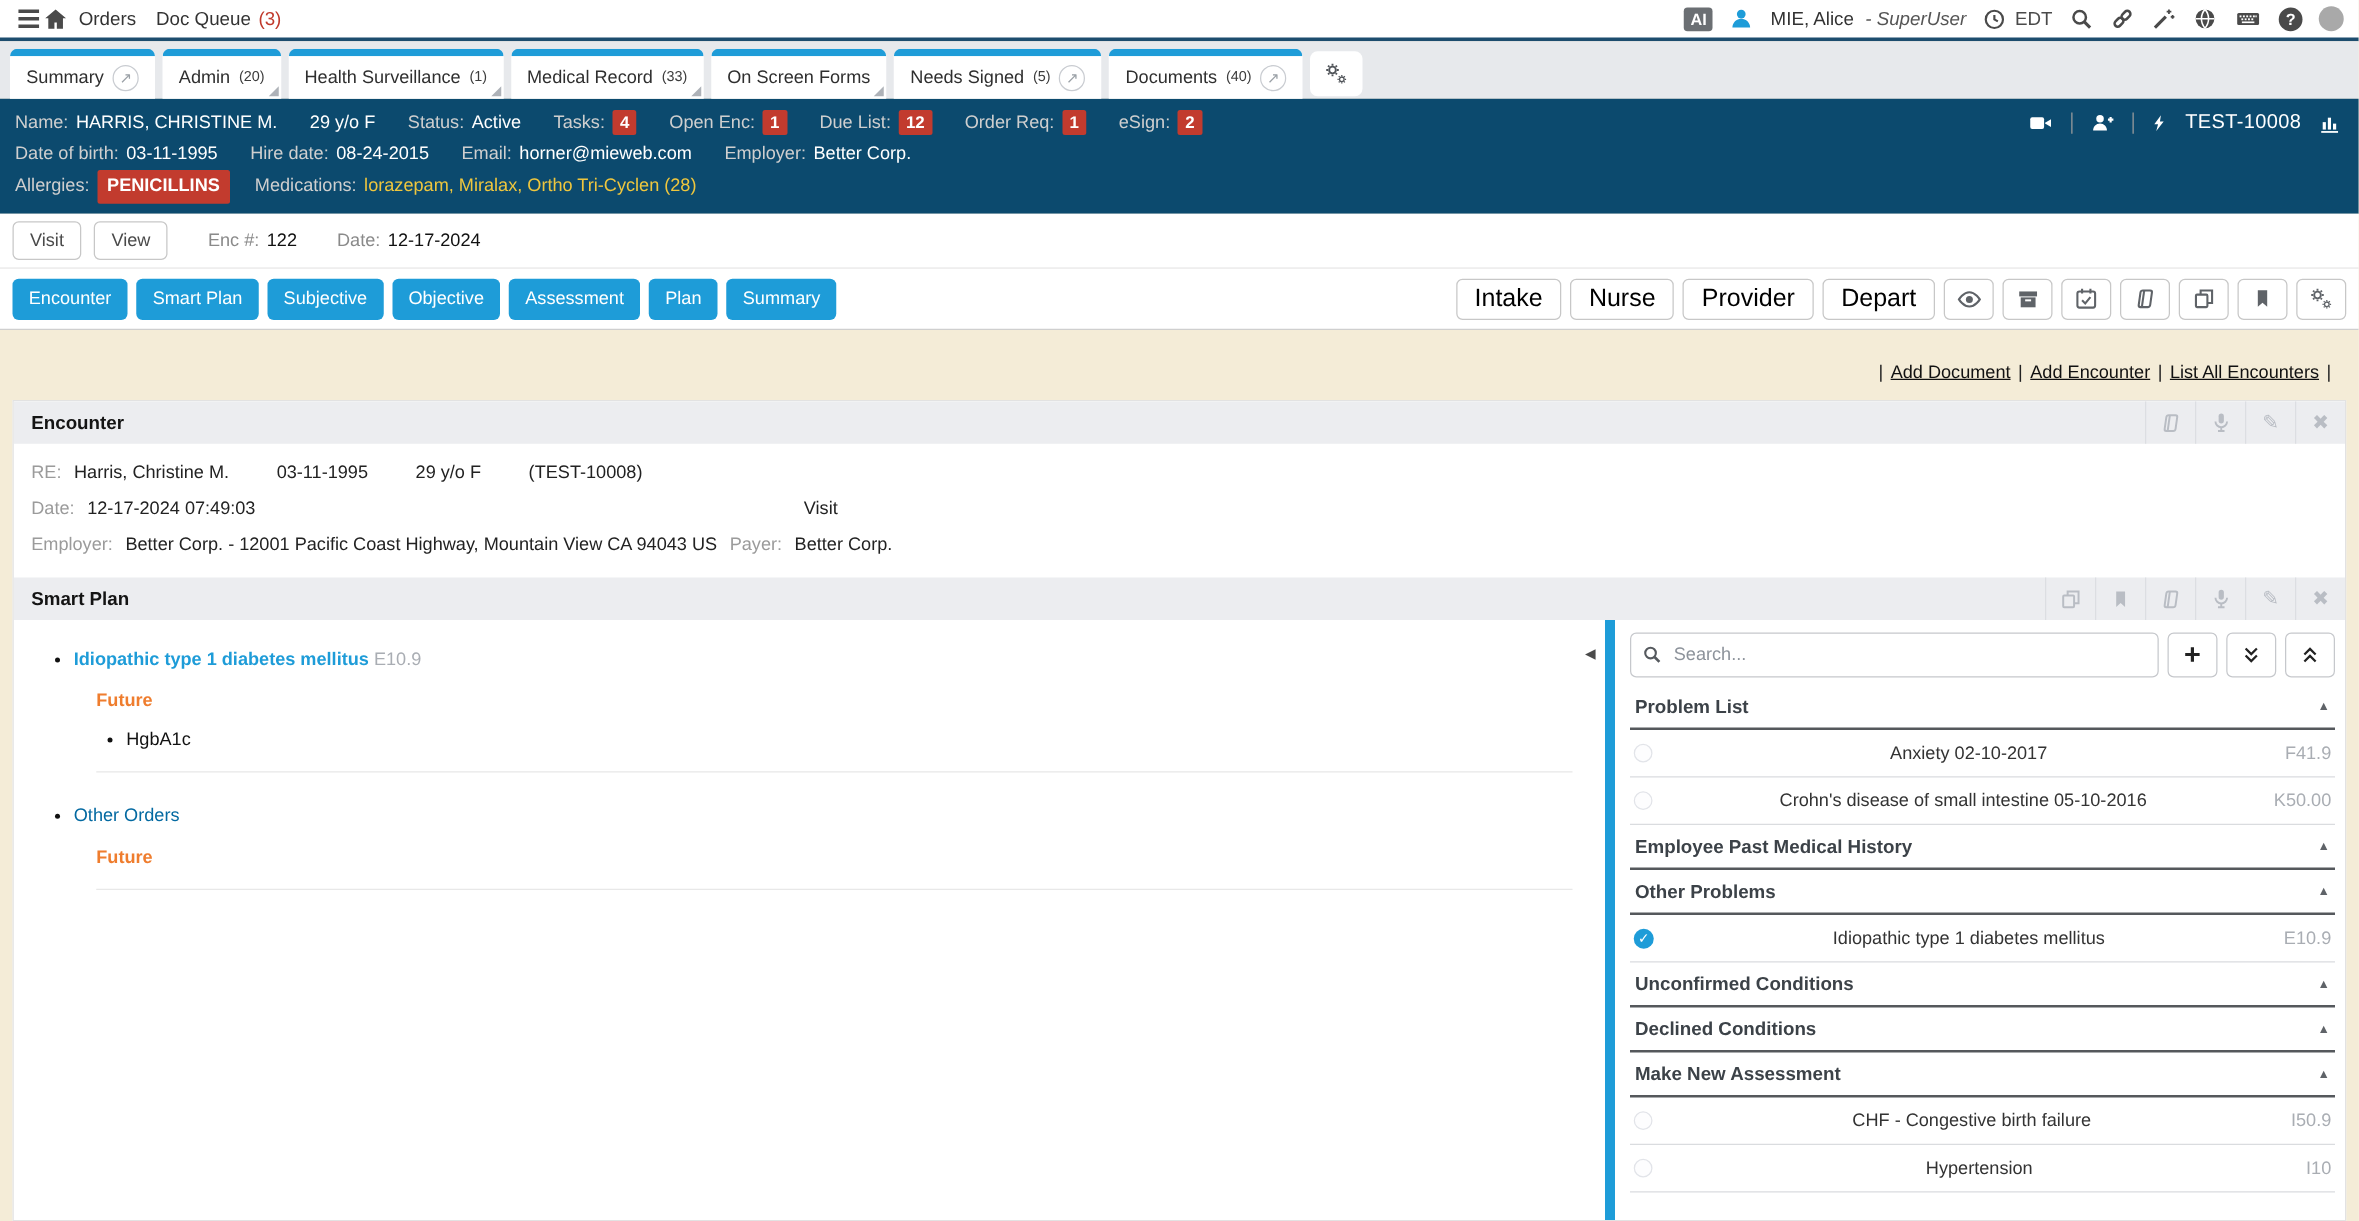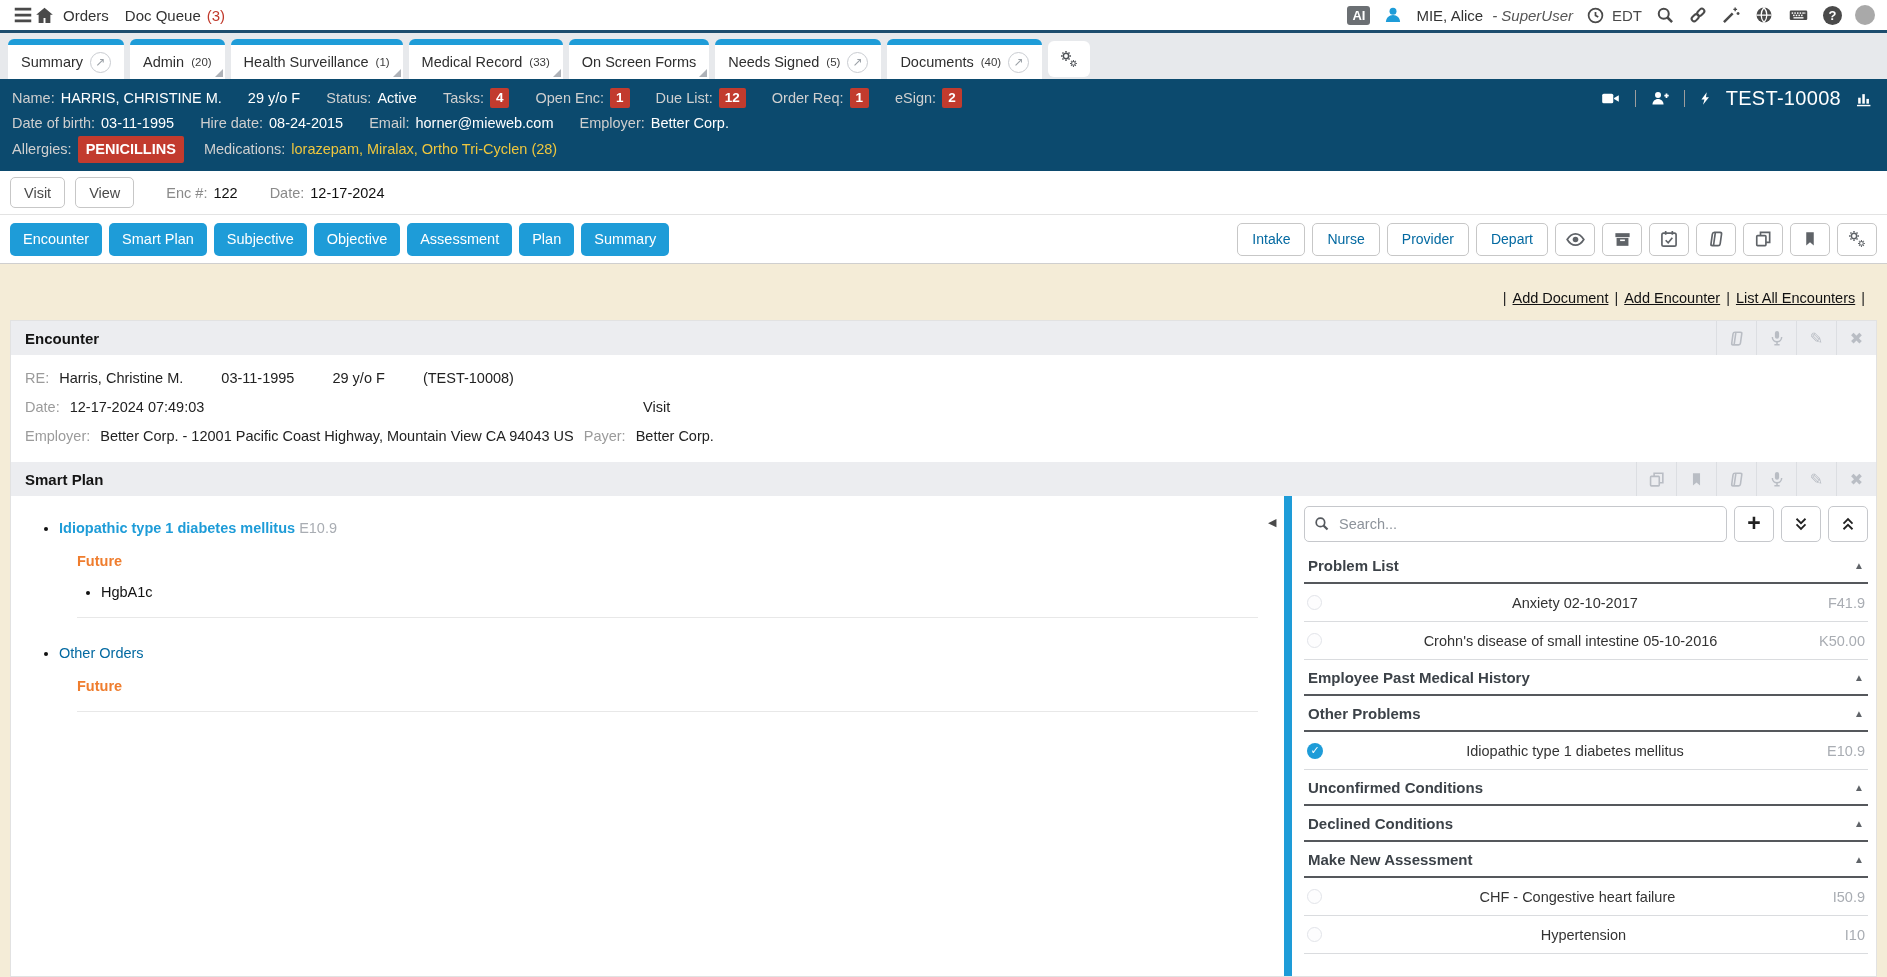--- a/index.html
+++ b/index.html
@@ -49,40 +49,40 @@
   .pt-row.r1 { line-height:26px; }
   .lbl { color:#cfcfcf; margin-right:6px; }
   .grp { display:flex; align-items:center; margin-right:26px; }
   .badge { background:#c23b2e; color:#fff; font-weight:bold; border-radius:2px;
     padding:0 6px; font-size:13.5px; line-height:20px; display:inline-block; }
   .allergy-badge { background:#c23b2e; color:#fff; font-weight:bold; border-radius:2px;
     padding:1px 8px; font-size:14.5px; }
   .meds { color:#eec63e; cursor:pointer; }
   .pt-right { margin-left:auto; display:flex; align-items:center; gap:13px; color:#fff; }
   .pt-sep { width:1px; height:17px; background:#9d9d9d; }
-  .chart-id { font-size:20px; letter-spacing:.3px; }
+  .chart-id { font-size:16px; letter-spacing:.3px; }
   .pt-ic { display:flex; align-items:center; cursor:pointer; color:#fff; }
 
   
   .visit-row { background:#fff; height:44px; display:flex; align-items:center;
     padding:0 10px; gap:10px; border-bottom:1px solid #e3e3e3; flex:none; }
   .btn-light { background:#fff; border:1px solid #c7c7c7; border-radius:5px; height:31px;
     padding:0 13px; font-size:14.5px; color:#4a4a4a; display:flex; align-items:center; cursor:pointer; }
   .lbl2 { color:#8a8a8a; margin-right:6px; }
   .val2 { color:#111; }
   .enc-grp { display:flex; align-items:center; margin-left:22px; }
 
   
   .nav-row { background:#fff; height:49px; display:flex; align-items:center;
     padding:0 10px; gap:7px; border-bottom:1px solid #cfcfcf; flex:none; }
   .btn-blue { background:#1e9cd8; color:#fff; border-radius:5px; height:33px;
     padding:0 13px; font-size:14.5px; display:flex; align-items:center; cursor:pointer; }
   .nav-right { margin-left:auto; display:flex; align-items:center; gap:7px; }
   .btn-outline { background:#fff; border:1px solid #c7c7c7; border-radius:5px; height:33px;
-    padding:0 14px; font-size:14px; color:#0369a1; display:flex; align-items:center; cursor:pointer; }
+    padding:0 14px; font-size:20px; color:#000000; display:flex; align-items:center; cursor:pointer; }
   .btn-icon { width:40px; height:33px; background:#fff; border:1px solid #c7c7c7;
     border-radius:5px; display:flex; align-items:center; justify-content:center;
     color:#5f6368; cursor:pointer; }
 
   
   .beige { flex:1; display:flex; flex-direction:column; overflow:hidden; background:#f4ecd7; }
   .links-row { text-align:right; padding:26px 16px 0; font-size:14.5px; color:#111; }
   .links-row a { color:#111; text-decoration:underline; cursor:pointer; }
   .pipe::before { content:"|"; padding:0 6px; color:#222; text-decoration:none; }
 
@@ -644,21 +644,21 @@
               <span>Declined Conditions</span>
               <span class="tri">▲</span>
             </div>
 
             <div class="p-header">
               <span>Make New Assessment</span>
               <span class="tri">▲</span>
             </div>
             <div class="p-item">
               <span class="radio"></span>
-              <span>CHF - Congestive heart failure</span>
+              <span>CHF - Congestive birth failure</span>
               <span class="code">I50.9</span>
             </div>
             <div class="p-item">
               <span class="radio"></span>
               <span>Hypertension</span>
               <span class="code">I10</span>
             </div>
           </div>
         </div>
 

